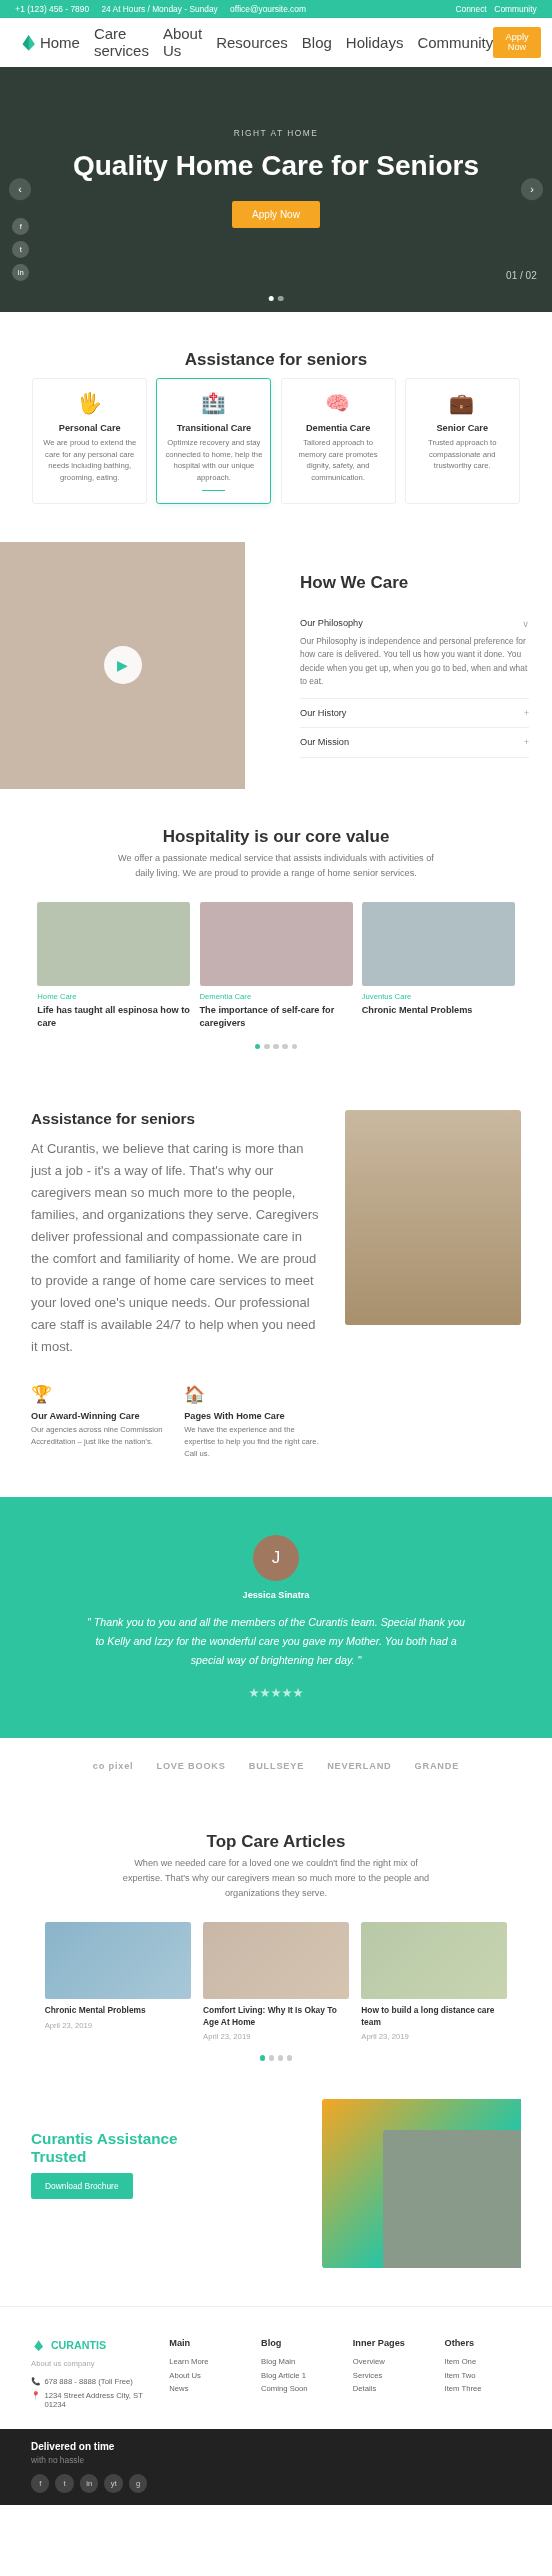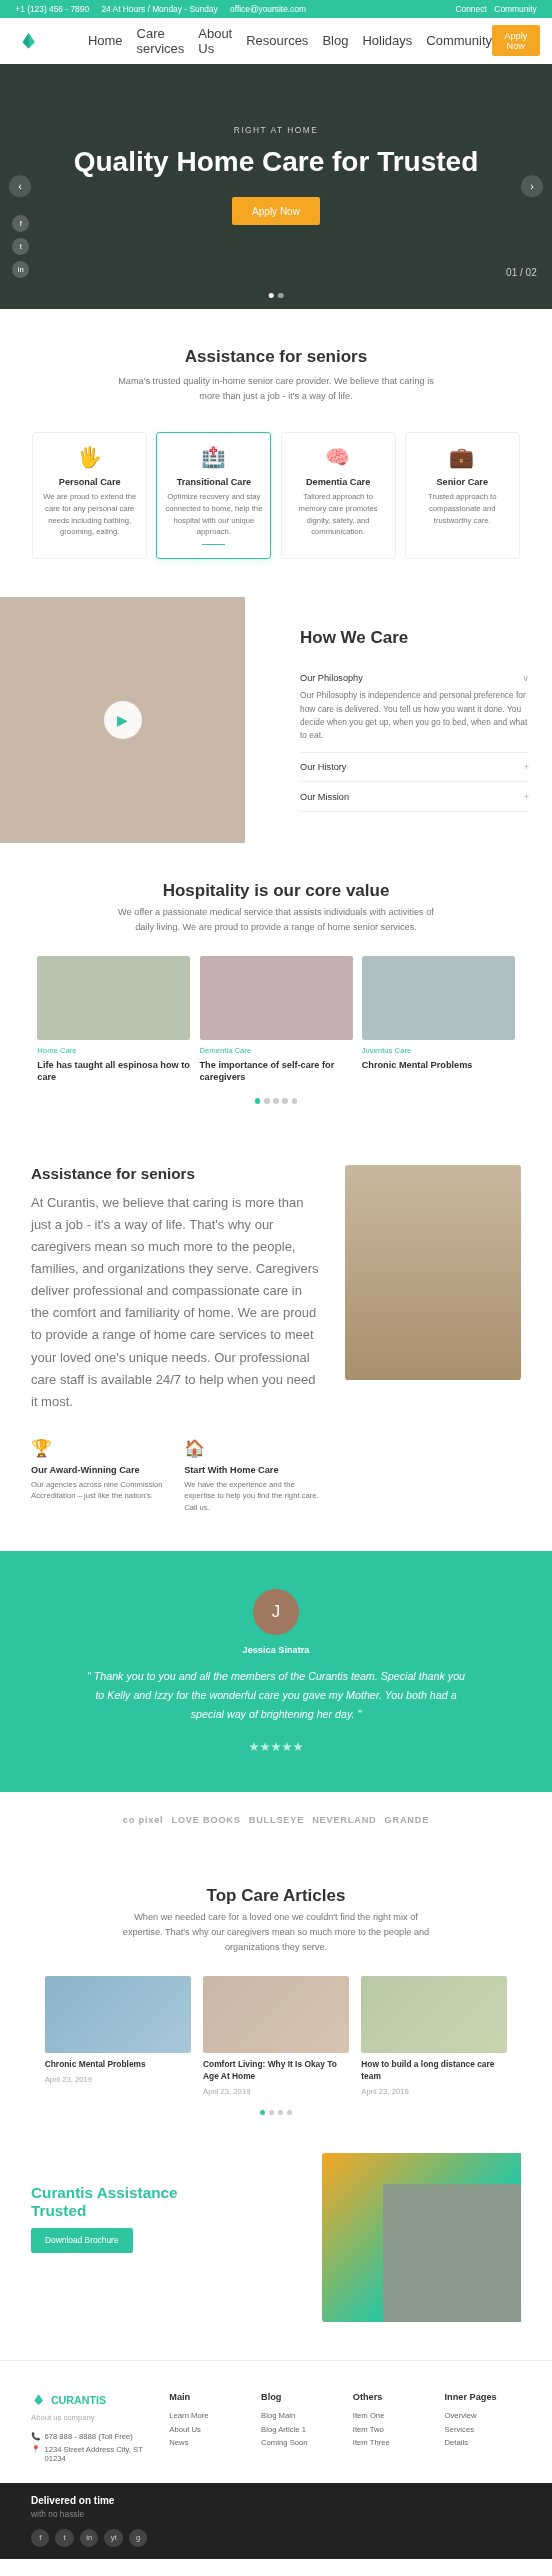--- a/index.html
+++ b/index.html
@@ -21,21 +21,21 @@
     
     nav {
       background: #fff;
       display: flex;
       justify-content: space-between;
       align-items: center;
       padding: 7.7px 18.4px;
       box-shadow: 0 0.8px 3.1px rgba(0,0,0,0.08);
     }
     .nav-logo { display: flex; align-items: center; gap: 4.6px; }
-    .nav-links { display: flex; gap: 14px; align-items: center; font-size: 13px; color: #444; margin-left: 48px; }
+    .nav-links { display: flex; gap: 14px; align-items: center; font-size: 15px; color: #444; }
     .nav-links a { text-decoration: none; color: #444; }
     .nav-btn {
       background: #f5a623;
       color: #fff;
       border: none;
       padding: 5.4px 12.3px;
       border-radius: 2.3px;
       font-size: 9.2px;
       cursor: pointer;
     }
@@ -147,21 +147,21 @@
       padding: 38px 46px;
       text-align: center;
       color: #fff;
     }
     .testimonial-avatar { width: 46px; height: 46px; border-radius: 50%; background: #c9b8a8; margin: 0 auto 9.2px; overflow: hidden; display: flex; align-items: center; justify-content: center; font-size: 17px; color: #fff; background: #a07860; }
     .testimonial-name { font-size: 9.2px; font-weight: bold; margin-bottom: 12.3px; }
     .testimonial-text { font-size: 10.7px; font-style: italic; line-height: 1.8; max-width: 383px; margin: 0 auto 15.3px; }
     .testimonial-stars { font-size: 12.3px; color: rgba(255,255,255,0.7); }
 
     
-    .logos-section { padding: 23px 48px; display: flex; gap: 8px; align-items: center; justify-content: center; flex-wrap: wrap; }
+    .logos-section { padding: 23px 48px; display: flex; gap: 23px; align-items: center; justify-content: center; flex-wrap: wrap; }
     .logo-item { font-size: 9.2px; color: #aaa; font-weight: bold; letter-spacing: 0.8px; }
 
     
     .articles-section { padding: 38px 31px; }
     .articles-section .section-title { margin-bottom: 4.6px; }
     .articles-section .section-sub { margin-bottom: 21.5px; }
     .articles-grid { display: flex; gap: 12.3px; justify-content: center; }
     .article-card { flex: 1; max-width: 146px; }
     .article-img { width: 100%; height: 77px; background: #c9b8a8; border-radius: 2.3px; margin-bottom: 6.1px; }
     .article-img.img1 { background: linear-gradient(135deg, #8ab4c9 0%, #a8c8d8 100%); }
@@ -252,37 +252,36 @@
     <a>Holidays</a>
     <a>Community</a>
   </div>
   <button class="nav-btn">Apply Now</button>
 </nav>
 
 <div class="hero">
   <div class="hero-arrow-left">‹</div>
   <div class="hero-arrow-right">›</div>
   <div class="hero-subtitle">RIGHT AT HOME</div>
-  <h1>Quality Home Care for Trusted</h1>
+  <h1>Quality Home Care for Seniors</h1>
   <button class="hero-btn">Apply Now</button>
   <div class="hero-social">
     <span>f</span>
     <span>t</span>
     <span>in</span>
   </div>
   <div class="hero-counter">01 / 02</div>
   <div class="hero-dots">
     <div class="hero-dot active"></div>
     <div class="hero-dot"></div>
   </div>
 </div>
 
 <div class="section">
   <h2 class="section-title">Assistance for seniors</h2>
-  <p class="section-sub">Mama's trusted quality in-home senior care provider. We believe that caring is more than just a job - it's a way of life.</p>
   <div class="cards-row">
     <div class="card">
       <div class="card-icon">🖐</div>
       <div class="card-title">Personal Care</div>
       <div class="card-desc">We are proud to extend the care for any personal care needs including bathing, grooming, eating.</div>
     </div>
     <div class="card active">
       <div class="card-icon">🏥</div>
       <div class="card-title">Transitional Care</div>
       <div class="card-desc">Optimize recovery and stay connected to home, help the hospital with our unique approach.</div>
@@ -363,21 +362,21 @@
     <h2>Assistance for seniors</h2>
     <p>At Curantis, we believe that caring is more than just a job - it's a way of life. That's why our caregivers mean so much more to the people, families, and organizations they serve. Caregivers deliver professional and compassionate care in the comfort and familiarity of home. We are proud to provide a range of home care services to meet your loved one's unique needs. Our professional care staff is available 24/7 to help when you need it most.</p>
     <div class="assist2-features">
       <div class="assist2-feature">
         <div class="assist2-feature-icon">🏆</div>
         <div class="assist2-feature-title">Our Award-Winning Care</div>
         <div class="assist2-feature-desc">Our agencies across nine Commission Accreditation – just like the nation's.</div>
       </div>
       <div class="assist2-feature">
         <div class="assist2-feature-icon">🏠</div>
-        <div class="assist2-feature-title">Start With Home Care</div>
+        <div class="assist2-feature-title">Pages With Home Care</div>
         <div class="assist2-feature-desc">We have the experience and the expertise to help you find the right care. Call us.</div>
       </div>
     </div>
   </div>
   <div class="assist2-img" style="background: linear-gradient(180deg, #c9b8a0 0%, #a8906c 100%);"></div>
 </div>
 
 <div class="testimonial-section">
   <div class="testimonial-avatar">
     <span>J</span>
@@ -465,33 +464,33 @@
   </div>
   <div class="footer-col">
     <h4>Blog</h4>
     <ul>
       <li>Blog Main</li>
       <li>Blog Article 1</li>
       <li>Coming Soon</li>
     </ul>
   </div>
   <div class="footer-col">
+    <h4>Inner Pages</h4>
+    <ul>
+      <li>Overview</li>
+      <li>Services</li>
+      <li>Details</li>
+    </ul>
+  </div>
+  <div class="footer-col">
     <h4>Others</h4>
     <ul>
       <li>Item One</li>
       <li>Item Two</li>
       <li>Item Three</li>
-    </ul>
-  </div>
-  <div class="footer-col">
-    <h4>Inner Pages</h4>
-    <ul>
-      <li>Overview</li>
-      <li>Services</li>
-      <li>Details</li>
     </ul>
   </div>
 </div>
 
 <div class="footer-bottom">
   <div class="footer-bottom-left">
     <strong>Delivered on time</strong>
     <span>with no hassle</span>
     <div class="footer-social">
       <div class="footer-social-icon">f</div>

